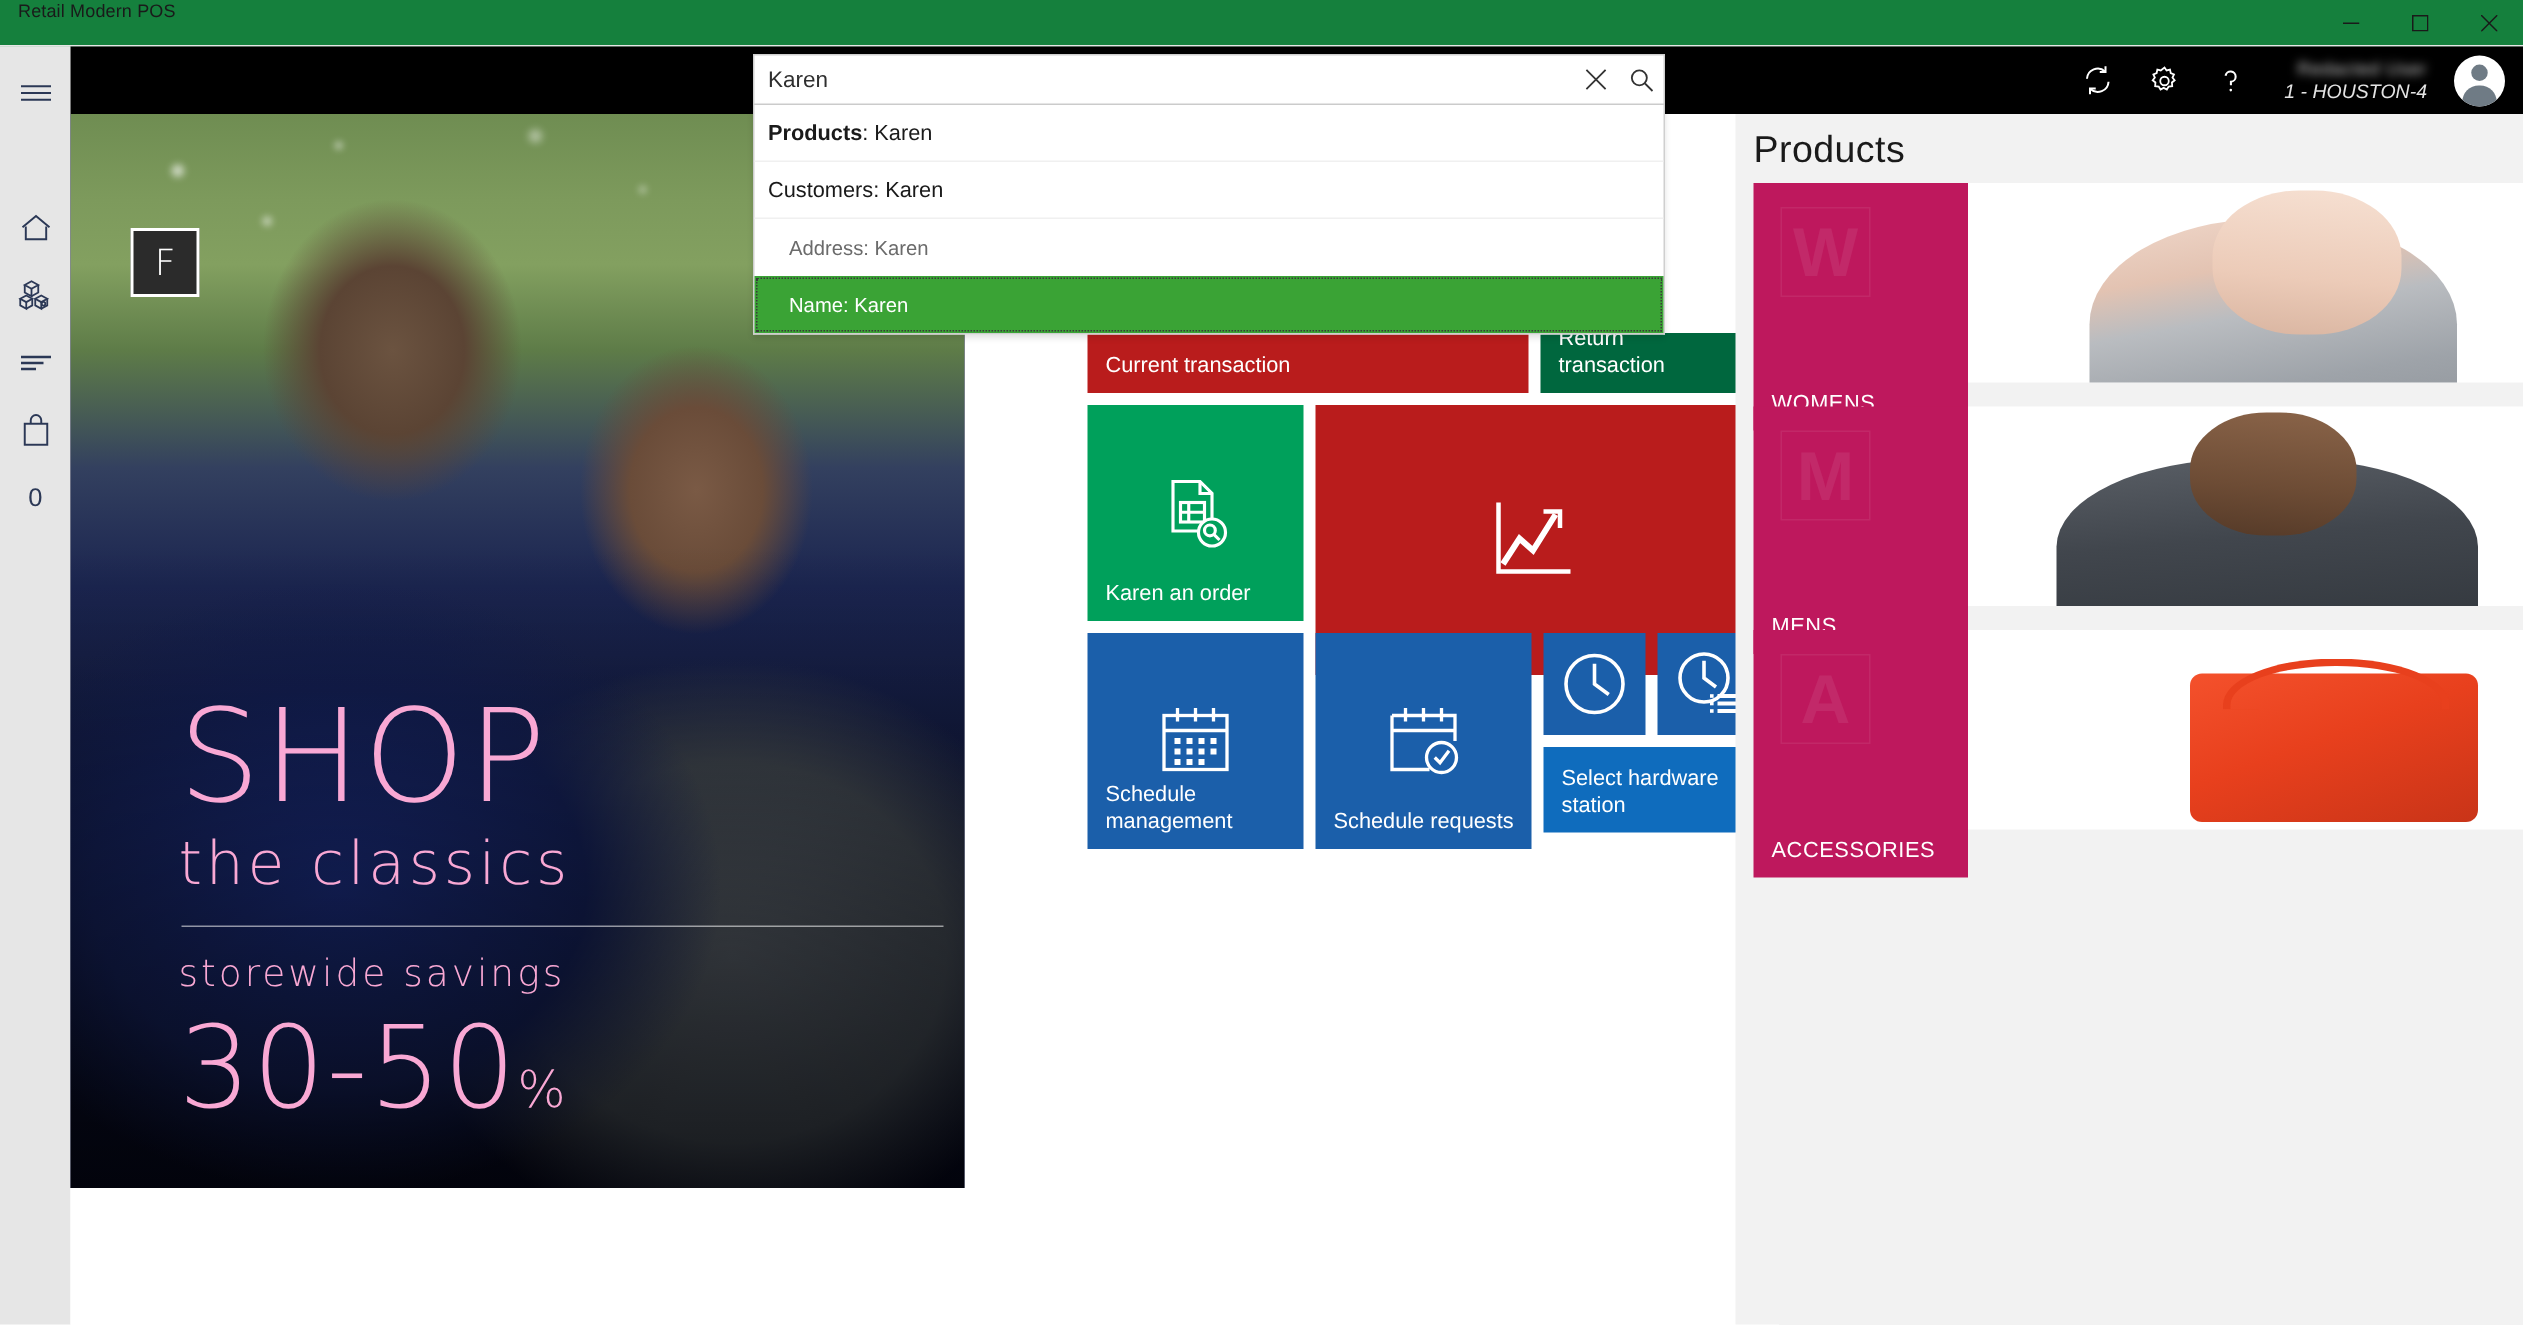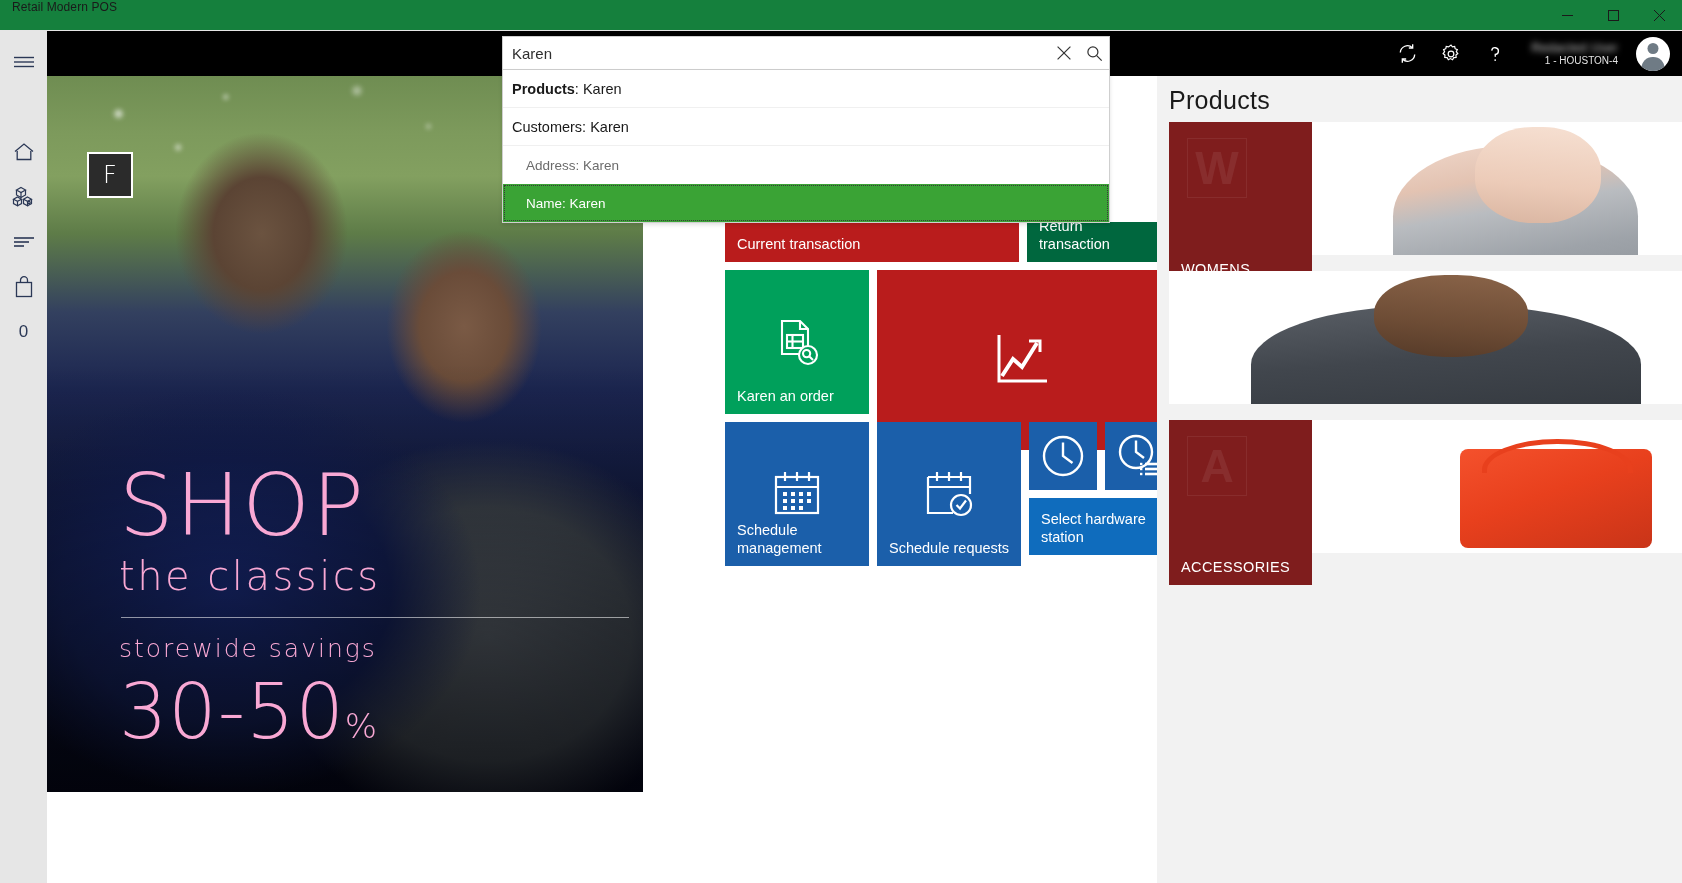--- a/index.html
+++ b/index.html
@@ -66,21 +66,21 @@
     color: #ffffff;
   }
   .hdr-user {
     display: flex; flex-direction: column; align-items: flex-end;
     justify-content: center; height: 45px; padding-right: 8px; margin-left: 14px;
   }
   .hdr-user-name {
     font-size: 12px; color: #cfcfcf;
     filter: blur(3.2px); letter-spacing: .5px; white-space: nowrap;
   }
-  .hdr-user-store { font-size: 10px; color: #e3e3e3; white-space: nowrap; }
+  .hdr-user-store { font-size: 13px; color: #e3e3e3; white-space: nowrap; font-style: italic; }
   .avatar {
     width: 34px; height: 34px; border-radius: 50%;
     background: #ffffff; margin: 0 12px 0 10px;
     position: relative; overflow: hidden; flex: none;
   }
   .avatar::before {
     content: ""; position: absolute; left: 50%; top: 6px;
     transform: translateX(-50%);
     width: 11px; height: 11px; border-radius: 50%; background: #6f7b85;
   }
@@ -213,21 +213,21 @@
   }
   .products-title {
     font-size: 25px; font-weight: 300; color: #1a1a1a;
     padding: 10px 0 0 12px; letter-spacing: .3px;
   }
   .prod-row {
     position: absolute; left: 12px; width: 513px; height: 133px;
     display: flex;
   }
   .prod-tile {
-    width: 143px; height: 165px; background: #7f1d1d;
+    width: 143px; height: 165px; background: #be185d;
     position: relative; flex: none;
   }
   .prod-ghost {
     position: absolute; left: 18px; top: 16px;
     width: 60px; height: 60px; border: 1px solid rgba(255,255,255,.07);
     display: flex; align-items: center; justify-content: center;
     color: rgba(255,255,255,.075); font-size: 46px; font-weight: bold;
   }
   .prod-name {
     position: absolute; left: 12px; bottom: 10px;
@@ -537,20 +537,24 @@
 
     <div class="prod-row" style="top:46px">
       <div class="prod-tile">
         <span class="prod-ghost">W</span>
         <span class="prod-name">WOMENS</span>
       </div>
       <div class="prod-photo ph-womens"></div>
     </div>
 
     <div class="prod-row" style="top:195px">
+      <div class="prod-tile">
+        <span class="prod-ghost">M</span>
+        <span class="prod-name">MENS</span>
+      </div>
       <div class="prod-photo ph-mens"></div>
     </div>
 
     <div class="prod-row" style="top:344px">
       <div class="prod-tile">
         <span class="prod-ghost">A</span>
         <span class="prod-name">ACCESSORIES</span>
       </div>
       <div class="prod-photo ph-acc"></div>
     </div>

